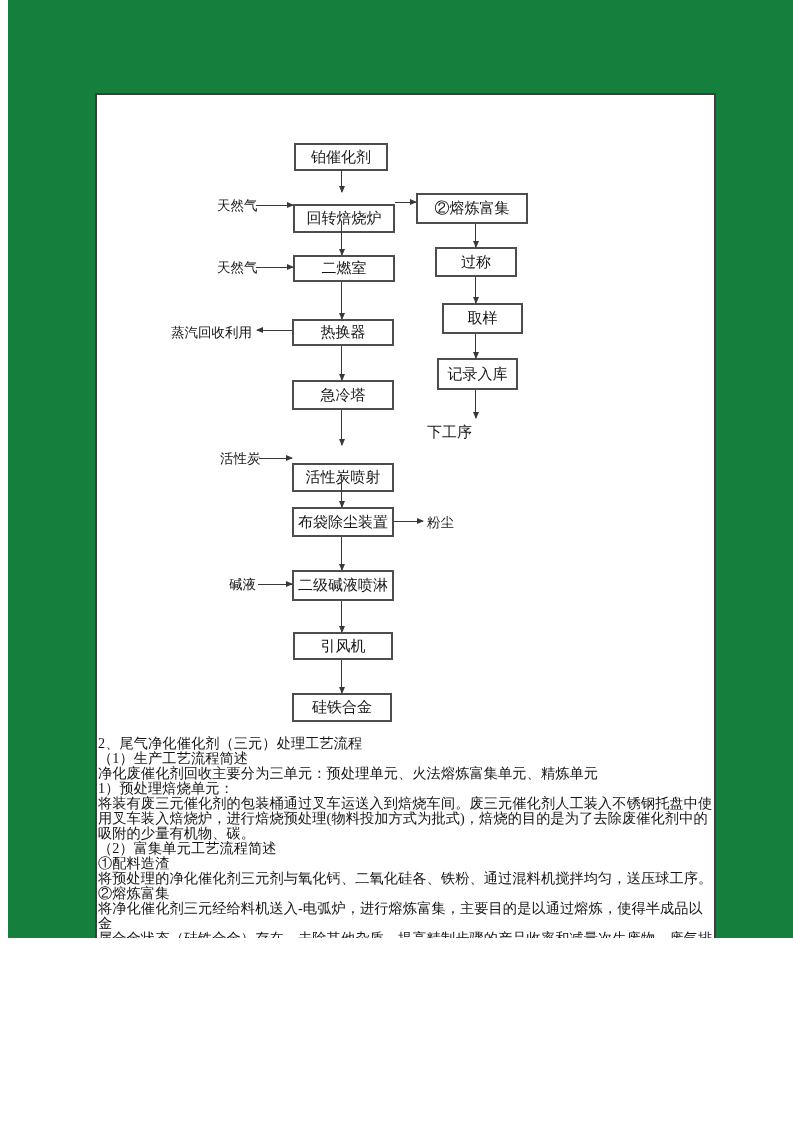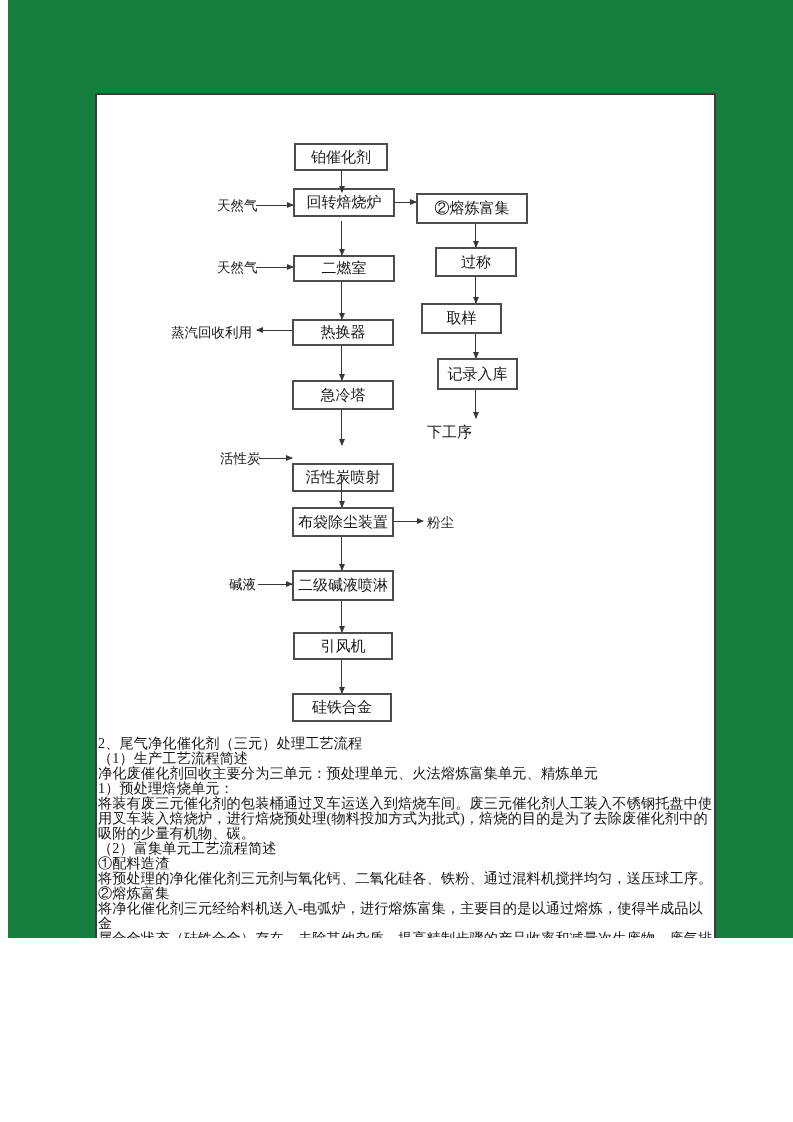--- a/index.html
+++ b/index.html
@@ -44,33 +44,33 @@
   }
 </style>
 </head>
 <body>
 
 <div class="page">
 
   <div class="frame"></div>
 
   <div class="fnode" style="left:286px;top:143px;width:94px;height:28px">铂催化剂</div>
-  <div class="fnode" style="left:285px;top:188px;width:102px;height:29px">回转焙烧炉</div>
+  <div class="fnode" style="left:285px;top:204px;width:102px;height:29px">回转焙烧炉</div>
   <div class="fnode" style="left:285px;top:255px;width:102px;height:27px">二燃室</div>
   <div class="fnode" style="left:284px;top:319px;width:102px;height:27px">热换器</div>
   <div class="fnode" style="left:284px;top:380px;width:102px;height:30px">急冷塔</div>
   <div class="fnode" style="left:284px;top:463px;width:102px;height:29px">活性炭喷射</div>
   <div class="fnode" style="left:284px;top:507px;width:102px;height:30px">布袋除尘装置</div>
   <div class="fnode" style="left:284px;top:570px;width:102px;height:31px">二级碱液喷淋</div>
   <div class="fnode" style="left:285px;top:632px;width:100px;height:28px">引风机</div>
   <div class="fnode" style="left:284px;top:693px;width:100px;height:29px">硅铁合金</div>
 
   <div class="fnode" style="left:408px;top:193px;width:112px;height:31px">②熔炼富集</div>
   <div class="fnode" style="left:427px;top:247px;width:82px;height:30px">过称</div>
-  <div class="fnode" style="left:413px;top:303px;width:81px;height:31px">取样</div>
+  <div class="fnode" style="left:434px;top:303px;width:81px;height:31px">取样</div>
   <div class="fnode" style="left:429px;top:358px;width:81px;height:32px">记录入库</div>
 
   <div class="flabel" style="left:209px;top:197px">天然气</div>
   <div class="flabel" style="left:209px;top:259px">天然气</div>
   <div class="flabel" style="left:163px;top:324px">蒸汽回收利用</div>
   <div class="flabel" style="left:212px;top:450px">活性炭</div>
   <div class="flabel" style="left:221px;top:576px">碱液</div>
   <div class="flabel" style="left:419px;top:514px">粉尘</div>
   <div class="flabel big" style="left:419px;top:423px">下工序</div>
 

